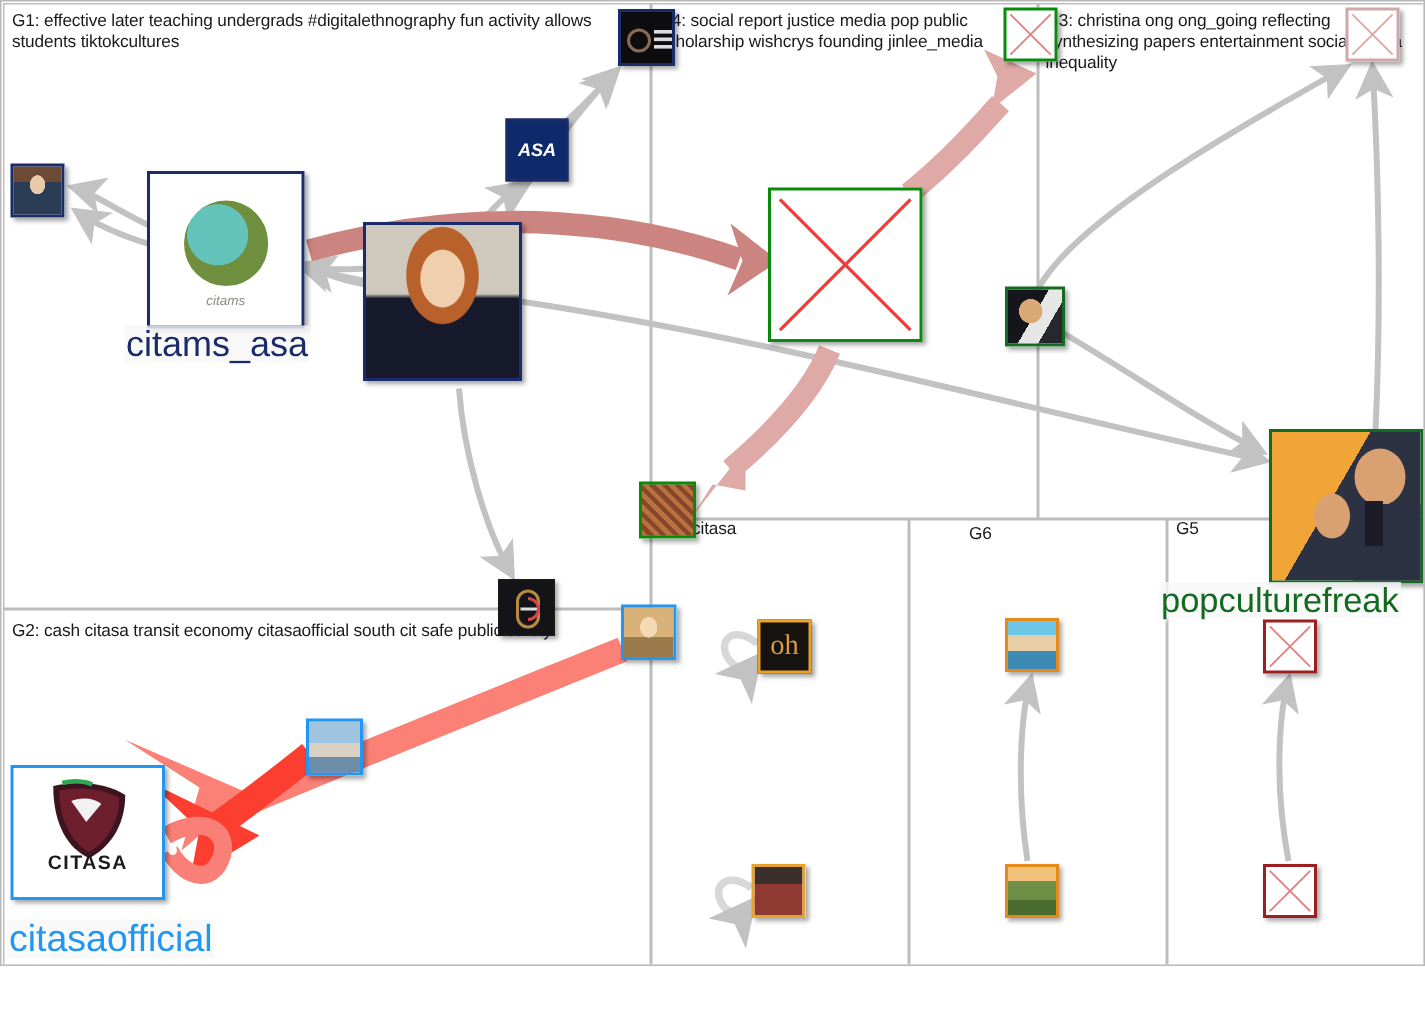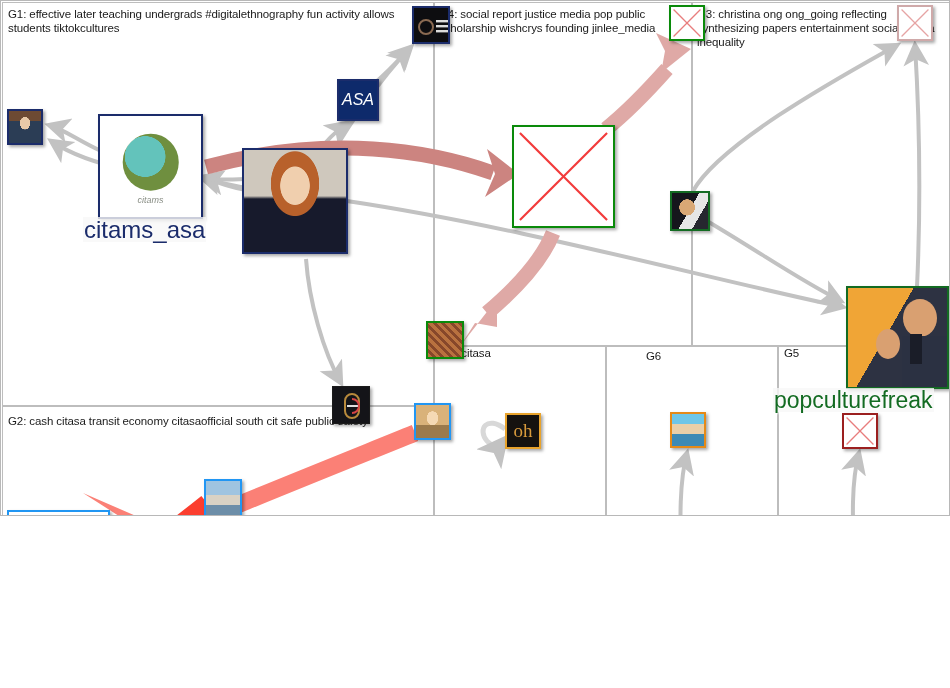--- a/index.html
+++ b/index.html
@@ -4,21 +4,21 @@
 <style>
   html, body {
     margin: 0;
     padding: 0;
     background: #ffffff;
     font-family: "Liberation Sans", sans-serif;
   }
   #canvas {
     position: relative;
     width: 950px;
-    height: 516px;
+    height: 644px;
     background: #ffffff;
     overflow: hidden;
     border: 1px solid #b8b8b8;
     box-sizing: border-box;
   }
   
   .group-box {
     position: absolute;
     border: 1px solid #bdbdbd;
     box-sizing: border-box;
@@ -112,21 +112,21 @@
     font-size:19px;
     font-family:"Liberation Serif", serif;
   }
   .citasa-wordmark {
     position:absolute; left:0; right:0; bottom:16px;
     text-align:center; font-size:13px; font-weight:bold;
     color:#1b1b1b; letter-spacing:1px;
   }
   .asa-text {
     position:absolute; left:0; right:0; top:50%; transform:translateY(-50%);
-    text-align:center; color:#ffffff; font-size:16px; font-weight:normal;
+    text-align:center; color:#ffffff; font-size:12px; font-weight:bold;
     font-style:italic;
   }
   .globe-inner {
     position:absolute; left:50%; top:46%; transform:translate(-50%,-50%);
     width:56%; height:56%; border-radius:50%;
     background: radial-gradient(circle at 40% 40%, #63c3bb 0 42%, #6f8f3f 43% 100%);
   }
   .globe-word {
     position:absolute; left:0; right:0; bottom:12%; text-align:center;
     font-size:9px; color:#8a8f86;font-style:italic;
@@ -298,16 +298,17 @@
 
   <div class="node av-citasa" style="left:6px; top:509px; width:103px; height:90px; border:2px solid #2196f3;">
     <svg width="99" height="62" style="position:absolute; left:50%; top:6px; transform:translateX(-50%);">
       <path d="M26,6 C42,2 62,4 74,12 C74,34 62,48 50,54 C36,48 26,32 26,6 z" fill="#3d1420"></path>
       <path d="M30,9 C44,6 60,8 70,14 C70,32 60,44 50,50 C38,44 30,28 30,9 z" fill="#6d1f2e"></path>
       <path d="M38,16 C44,13 54,14 58,18 L48,30 z" fill="#f2f2f2"></path>
       <path d="M32,4 C40,2 48,3 52,5" stroke="#2fa84f" stroke-width="3" fill="none"></path>
     </svg>
     <div class="citasa-wordmark">CITASA</div>
   </div>
+  <div class="node-label lbl-blue" style="left:4px; top:612px; font-size:25px;">citasaofficial</div>
 
   <div class="node av-person-blue" style="left:133px; top:648px; width:36px; height:36px; border:2px solid #2196f3;"></div>
 
 </div>
 
 </body></html>

